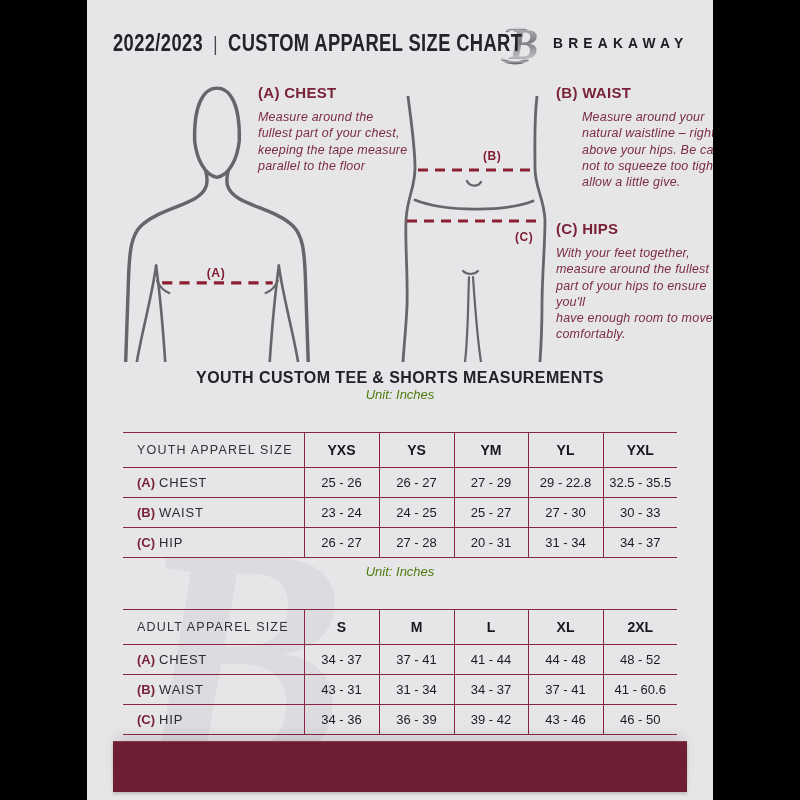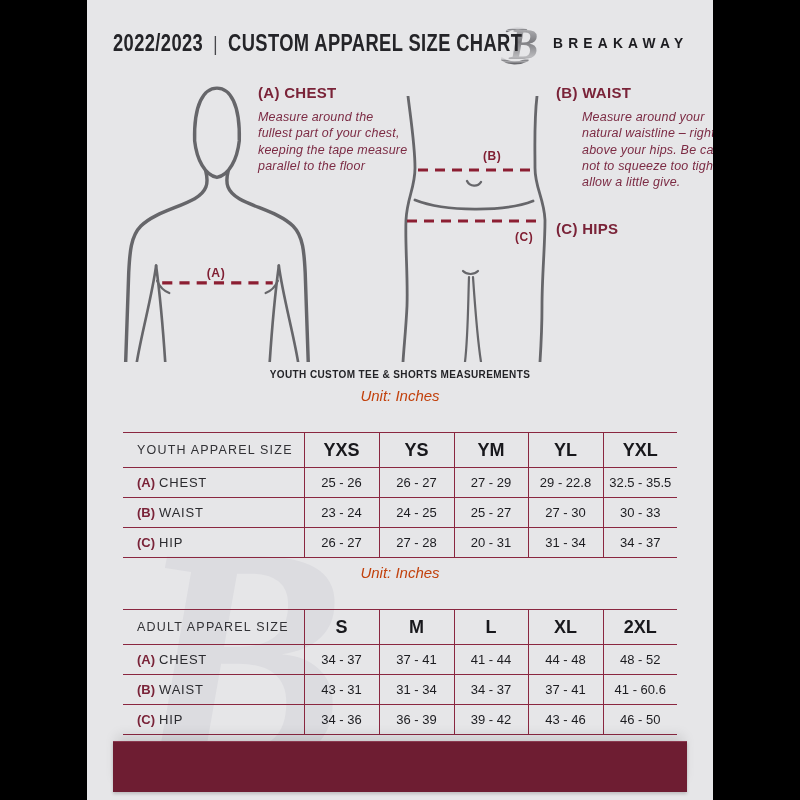--- a/index.html
+++ b/index.html
@@ -50,41 +50,41 @@
   }
   #heading-chest{left:171px;top:84px;}
   #body-chest{left:171px;top:109px;width:150px;}
   #heading-waist{left:469px;top:84px;}
   #body-waist{left:495px;top:109px;width:158px;}
   #heading-hips{left:469px;top:220px;}
   #body-hips{left:469px;top:245px;width:160px;}
   
   .section-title{
     position:absolute;left:0;right:0;text-align:center;z-index:2;
-    font-weight:700;font-size:10px;letter-spacing:0.4px;color:#232327;
+    font-weight:700;font-size:16px;letter-spacing:0.4px;color:#232327;
   }
   .section-unit{
     position:absolute;left:0;right:0;text-align:center;z-index:2;
-    font-style:italic;font-size:15px;color:#c2410c;
+    font-style:italic;font-size:13px;color:#4d7c0f;
   }
   #youth-title{top:369px;}  #youth-unit{top:387px;}
   #adult-title{top:546px;}  #adult-unit{top:564px;}
   
   .size-table{
     position:absolute;left:36px;width:554px;border-collapse:collapse;
     z-index:2;table-layout:fixed;background:transparent;margin-top:24px;
   }
   #youth-table{top:408px;}
   #adult-table{top:585px;}
   .size-table th,.size-table td{
     border-top:1.7px solid #8a2740;border-bottom:1.7px solid #8a2740;
     padding:0;text-align:center;vertical-align:middle;background:transparent;
   }
   .size-table th + th, .size-table td + td{border-left:1.6px solid #8a2740;}
-  .size-table thead th{height:34px;font-weight:700;font-size:18px;color:#18181c;}
+  .size-table thead th{height:34px;font-weight:700;font-size:14px;color:#18181c;}
   .size-table tbody td{height:29px;font-size:13px;color:#1c1c20;}
   .size-table .label-col{
     text-align:left;padding-left:14px;font-weight:400;
     font-size:12.5px;letter-spacing:1.2px;color:#323236;
   }
   .size-table tbody .label-col{font-size:13px;letter-spacing:0.8px;color:#2b2b2f;}
   .row-marker{font-weight:700;color:#7a2338;margin-right:4px;letter-spacing:0;}
   
   .watermark{
     position:absolute;left:46px;top:498px;z-index:0;
@@ -155,20 +155,22 @@
     <line class="dash" x1="22" y1="125" x2="157" y2="125"></line>
     <text class="marker-text" x="98" y="64">(B)</text>
     <text class="marker-text" x="130" y="145">(C)</text>
   </svg>
 
   <div id="heading-chest" class="guide-heading">(A) CHEST</div>
   <div id="body-chest" class="guide-body">Measure around the fullest part of your chest, keeping the tape measure parallel to the floor</div>
   <div id="heading-waist" class="guide-heading">(B) WAIST</div>
   <div id="body-waist" class="guide-body">Measure around your natural waistline – right above your hips. Be careful not to squeeze too tight to allow a little give.</div>
   <div id="heading-hips" class="guide-heading">(C) HIPS</div>
+  <div id="body-hips" class="guide-body">With your feet together, measure around the fullest part of your hips to ensure you'll
+have enough room to move comfortably.</div>
 
   <div id="youth-title" class="section-title">YOUTH CUSTOM TEE &amp; SHORTS MEASUREMENTS</div>
   <div id="youth-unit" class="section-unit">Unit: Inches</div>
   <table id="youth-table" class="size-table">
     <colgroup>
         <col style="width:181px">
         <col style="width:75px">
         <col style="width:75px">
         <col style="width:74px">
         <col style="width:75px">

